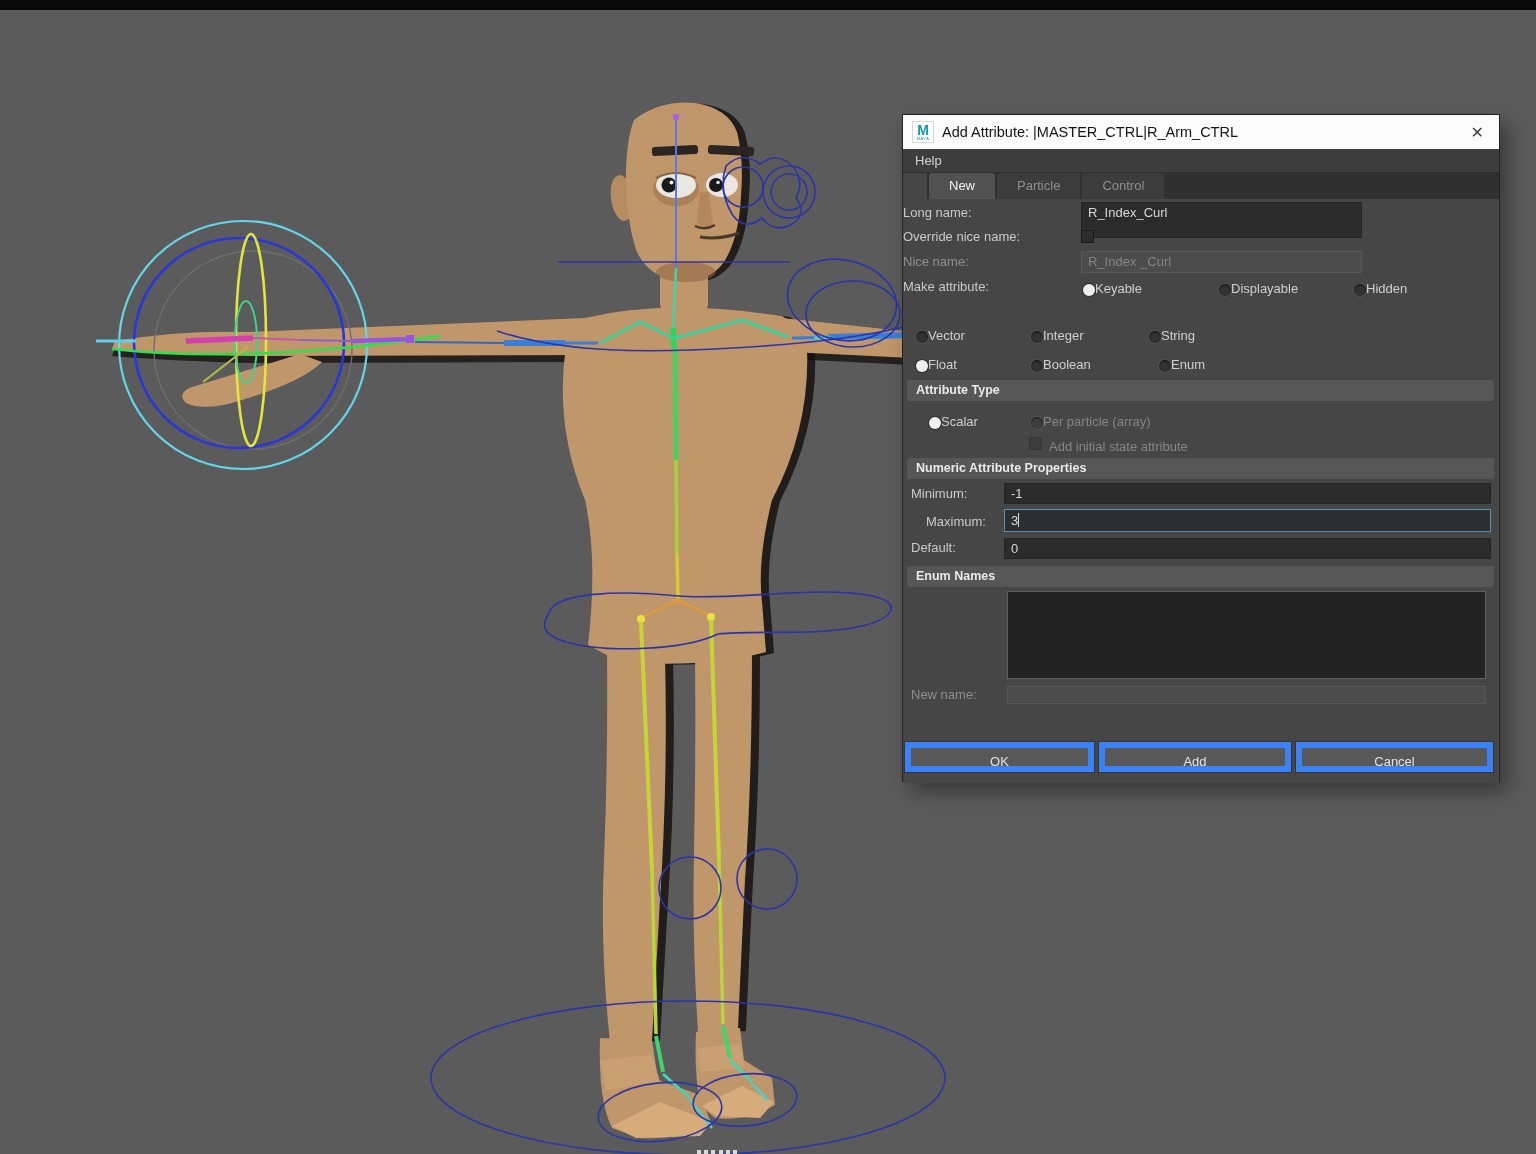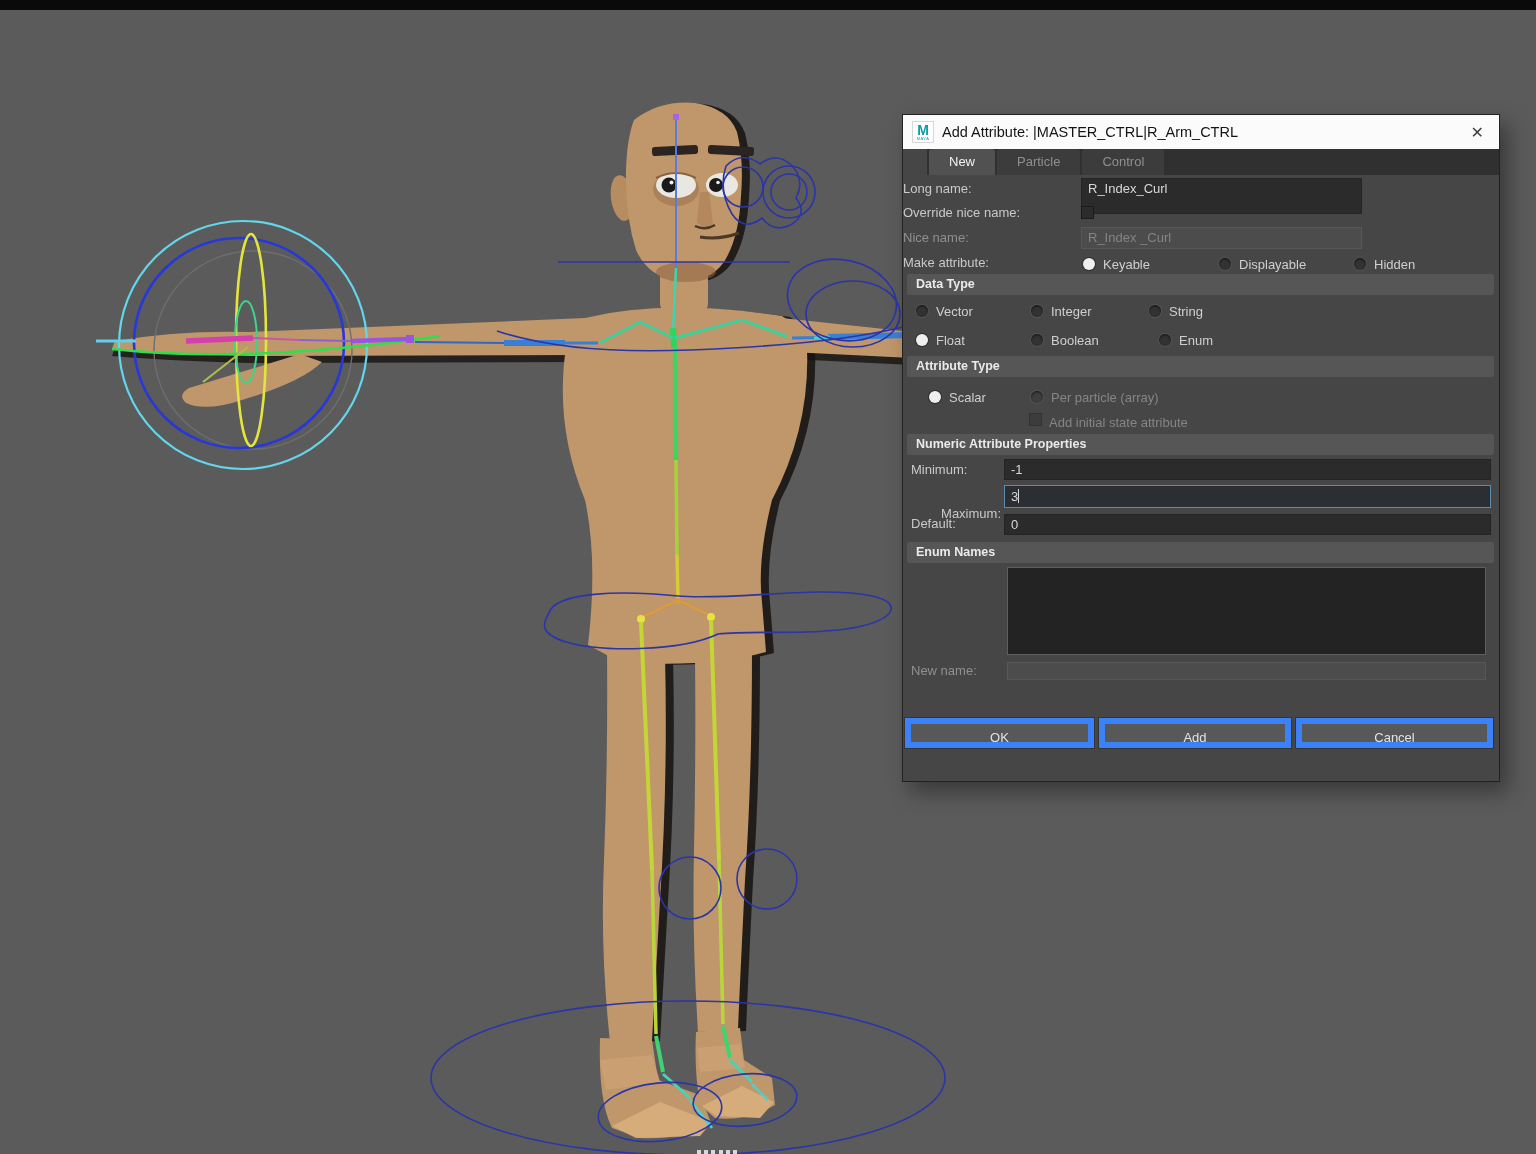--- a/index.html
+++ b/index.html
@@ -39,21 +39,21 @@
   .lbl.dim { color:#8f8f8f; }
   .field { position:absolute; background:#2b2b2b; border:1px solid #242424; color:#d8d8d8;
            line-height:20px; padding-left:6px; overflow:hidden; }
   .field.disabled { background:#4c4c4c; border:1px solid #575757; color:#848484; }
   .field.focused { background:#2b2f33; border:1px solid #5a8cb0; }
   .caret { display:inline-block; width:1px; height:14px; background:#d6d6d6; vertical-align:-2px; }
 
   .checkbox { position:absolute; width:13px; height:13px; background:#2c2c2c; border:1px solid #1b1b1b; }
   .checkbox.disabled { background:#3c3c3c; border:1px solid #343434; }
 
-  .opt { position:absolute; display:flex; align-items:center; gap:8px; height:16px; color:#cfcfcf; }
+  .opt { position:absolute; display:flex; align-items:flex-end; height:16px; color:#cfcfcf; }
   .opt.dim { color:#858585; }
   .radio { width:12px; height:12px; border-radius:50%; background:#323232;
            box-shadow:inset 0 1px 2px rgba(0,0,0,.65), 0 0 0 1px rgba(255,255,255,.07); flex:none; }
   .radio.selected { background:#efefef; box-shadow:0 0 0 1px rgba(0,0,0,.35); }
   .radio.dim { background:#3e3e3e; }
 
   .sect { position:absolute; left:4px; right:5px; height:21px; background:#565656;
           color:#eaeaea; font-weight:bold; font-size:12.5px; line-height:21px;
           padding-left:9px; border-radius:2px; }
 
@@ -213,20 +213,23 @@
   <div class="dialog">
     <div class="titlebar">
       <div class="maya-logo">
         <span class="m">M</span>
         <span class="sub">MAYA</span>
       </div>
       <div class="title-text">Add Attribute: |MASTER_CTRL|R_Arm_CTRL</div>
       <div class="close-x">✕</div>
     </div>
 
+    <div class="menubar">
+      <span class="menu-item">Help</span>
+    </div>
 
     <div class="tabbar">
       <span class="tab active">New</span>
       <span class="tab">Particle</span>
       <span class="tab">Control</span>
     </div>
 
     <div class="content">
 
       <div class="lbl" style="top:3px">Long name:</div>
@@ -245,21 +248,20 @@
       </div>
       <div class="opt" style="left:316px; top:81px">
         <span class="radio"></span>
         <span>Displayable</span>
       </div>
       <div class="opt" style="left:451px; top:81px">
         <span class="radio"></span>
         <span>Hidden</span>
       </div>
 
-      <div class="sect" style="top:99px">Data Type</div>
       <div class="opt" style="left:13px; top:128px">
         <span class="radio"></span>
         <span>Vector</span>
       </div>
       <div class="opt" style="left:128px; top:128px">
         <span class="radio"></span>
         <span>Integer</span>
       </div>
       <div class="opt" style="left:246px; top:128px">
         <span class="radio"></span>
@@ -288,21 +290,21 @@
         <span>Per particle (array)</span>
       </div>
       <div class="checkbox disabled" style="left:126px; top:238px"></div>
       <div class="opt dim" style="left:146px; top:239px">
         <span>Add initial state attribute</span>
       </div>
 
       <div class="sect" style="top:259px">Numeric Attribute Properties</div>
       <div class="lbl" style="left:8px; top:284px; width:90px; text-align:left">Minimum:</div>
       <div class="field" style="left:101px; top:284px; width:487px; height:21px">-1</div>
-      <div class="lbl" style="left:8px; top:328px; width:90px; text-align:right">Maximum:</div>
+      <div class="lbl" style="left:8px; top:312px; width:90px; text-align:center">Maximum:</div>
       <div class="field focused" style="left:101px; top:310px; width:487px; height:23px; line-height:21px"><span>3</span><span class="caret"></span></div>
       <div class="lbl" style="left:8px; top:338px; width:90px; text-align:left">Default:</div>
       <div class="field" style="left:101px; top:339px; width:487px; height:21px">0</div>
 
       <div class="sect" style="top:367px">Enum Names</div>
       <div class="enum-list"></div>
       <div class="lbl dim" style="left:8px; top:485px; width:90px; text-align:left">New name:</div>
       <div class="field disabled" style="left:104px; top:487px; width:479px; height:18px; line-height:16px"></div>
 
       <div class="btn" style="left:2px; width:189px">OK</div>

